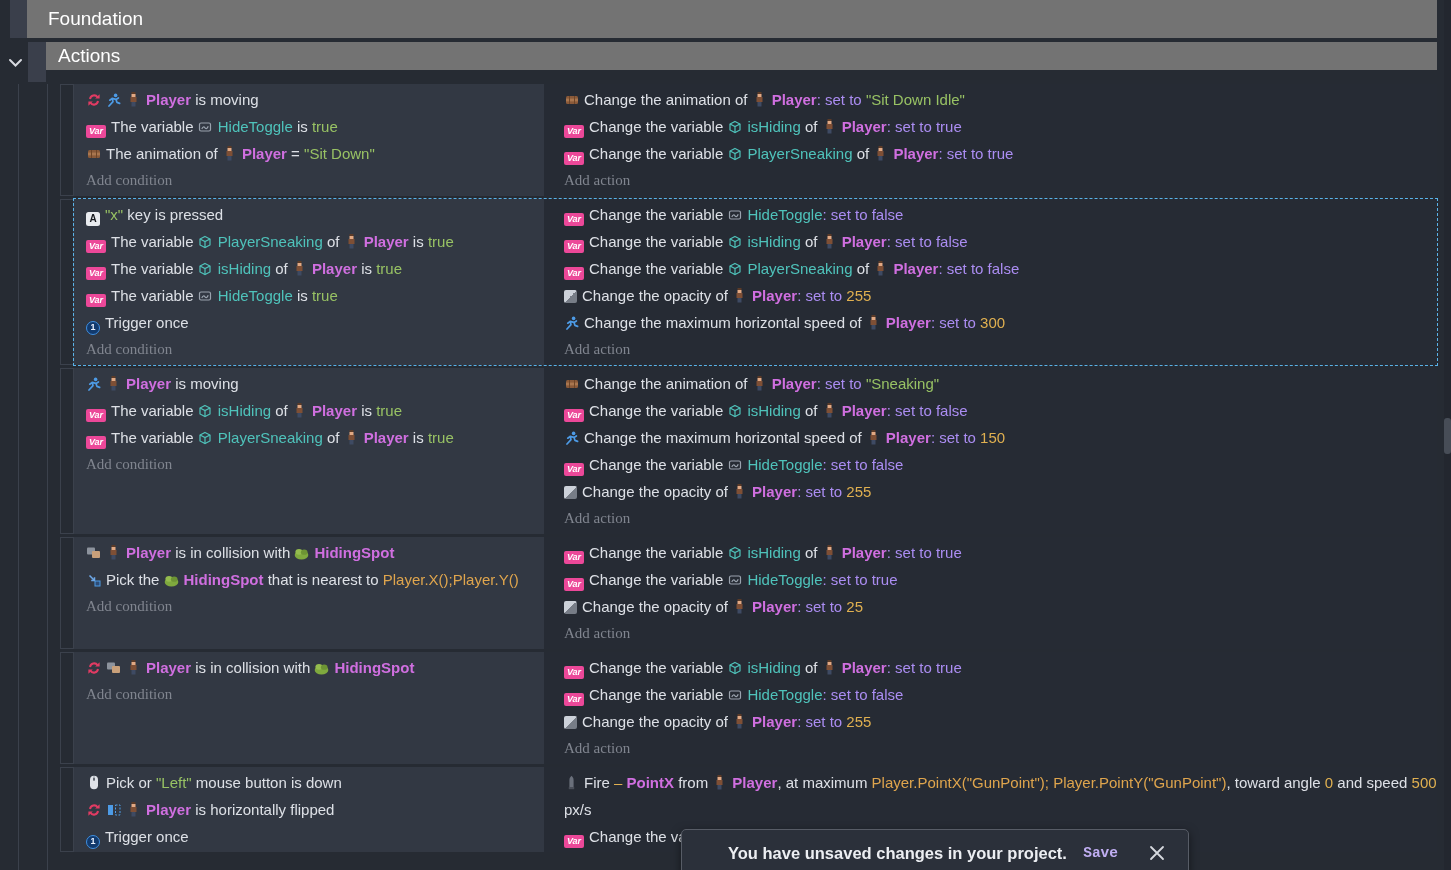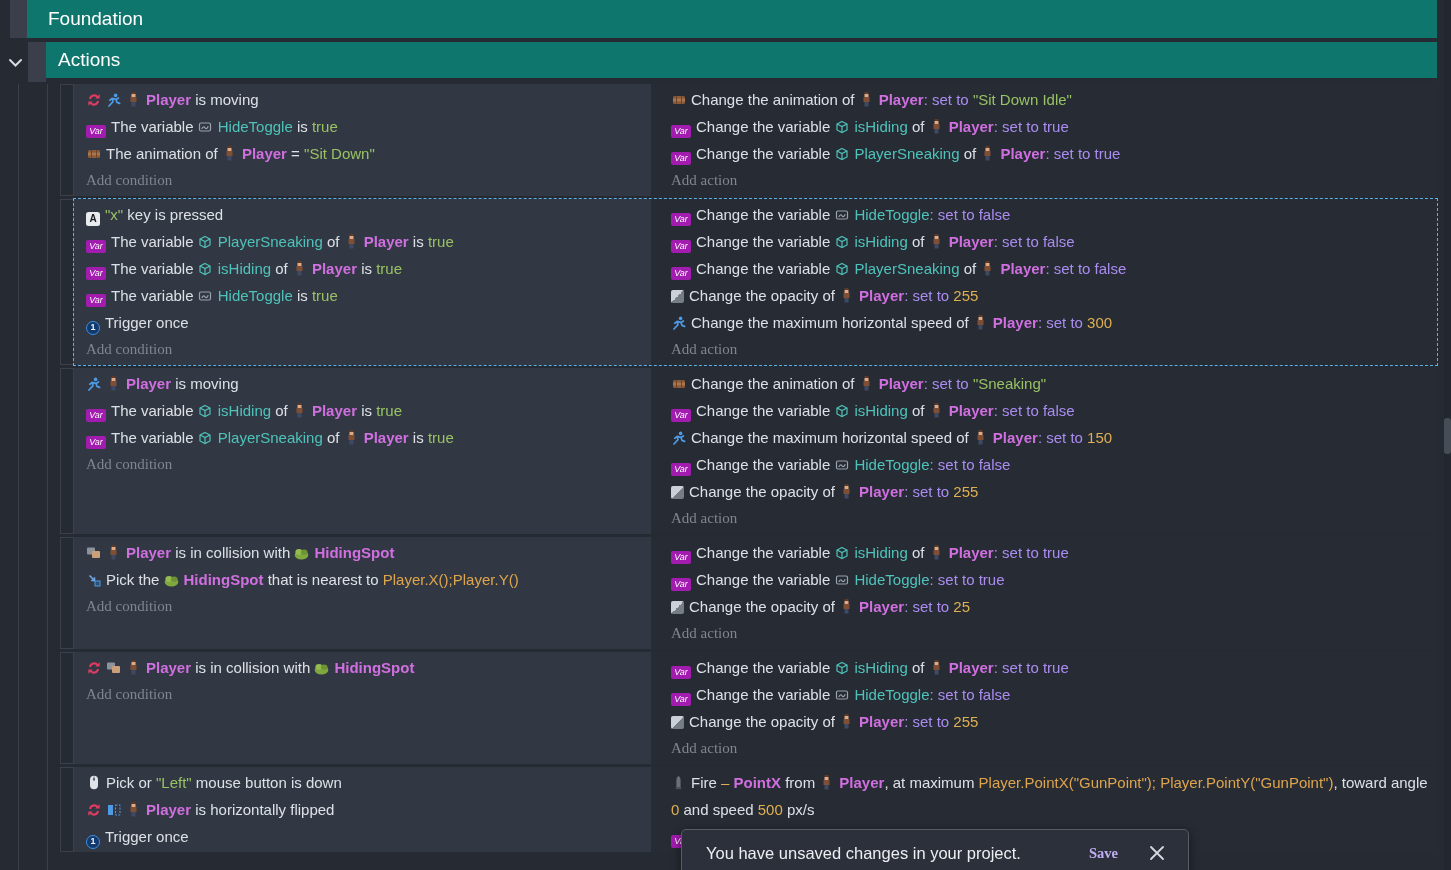--- a/index.html
+++ b/index.html
@@ -6,79 +6,79 @@
   html,body { width:1451px; height:870px; }
   body {
     position:relative; overflow:hidden;
     background:#262b33;
     font-family:"Liberation Sans", sans-serif;
     -webkit-font-smoothing:antialiased;
   }
   
   .bar-handle { position:absolute; background:#3a3f4b; }
   .group-bar {
-    position:absolute; background:#0f766e; color:#ffffff;
+    position:absolute; background:#737373; color:#ffffff;
     font-size:19px; display:flex; align-items:center;
   }
   #foundation-handle { left:10px; top:0; width:17px; height:38px; }
   #foundation-bar   { left:27px; top:0; width:1410px; height:38px; padding-left:21px; }
   #actions-handle   { left:28px; top:42px; width:18px; height:40px; }
-  #actions-bar      { left:46px; top:42px; width:1391px; height:36px; padding-left:12px; }
+  #actions-bar      { left:46px; top:42px; width:1391px; height:28px; padding-left:12px; }
   #tree-chevron { position:absolute; left:8px; top:54px; }
   
   .indent-guide { position:absolute; width:1px; background:#3b414c; top:84px; bottom:0; }
   #guide-1 { left:18px; } #guide-2 { left:47px; }
   
   #events-container { position:absolute; top:84px; left:0; width:1451px; }
   .event-row { display:flex; margin:0 14px 3px 60px; }
   .handle { width:14px; flex:none; border:1px solid #3b414c; background:transparent; }
   .event-body { flex:1; display:flex; }
   .event-row.selected .event-body { outline:1px dashed #59b2e8; }
   .col { padding:2px 0 2px 12px; }
-  .cond { width:577px; flex:none; background:#323843; }
+  .cond { width:470px; flex:none; background:#323843; }
   .act  { flex:1; background:#262b34; padding-left:20px; }
   .line { min-height:27px; line-height:27px; font-size:15px; color:#dde0e6; }
   .add  { color:#80858f;font-family:Liberation Serif, serif; }
   
   .s-txt  { color:#dde0e6; }
   .s-obj  { color:#d06fe0; font-weight:bold; }
   .s-var  { color:#4fc3bb; }
   .s-str  { color:#98c264; }
   .s-num  { color:#e0b050; }
   .s-expr { color:#dfa54d; }
   .s-setto{ color:#ab8df2; }
   
   .icn {
     display:inline-flex; align-items:center; justify-content:center;
     width:15px; height:15px; margin-right:5px; vertical-align:-2px; line-height:1;
   }
   .icn svg { display:block; }
-  .icn-var { width:20px; height:13px; background:#a21caf; border-radius:2px;
-    color:#fff; font-size:9px; font-style:italic; font-weight:normal; }
+  .icn-var { width:20px; height:13px; background:#ec4899; border-radius:2px;
+    color:#fff; font-size:9px; font-style:italic; font-weight:bold; }
   .icn-key { width:14px; height:14px; background:#e9ebef; border-radius:2.5px;
     color:#16181d; font-size:10px; font-weight:bold; }
   .icn-once { width:14px; height:14px; border-radius:50%; background:#123a6d;
     border:1.5px solid #3f8fe0; color:#eaf2ff; font-size:9px; font-weight:bold; }
   .icn-opacity { width:13px; height:13px; border-radius:2px;
     background:linear-gradient(135deg,#ccd1d9 0 50%,#777d87 50% 100%); }
   
   #scrollbar-track { position:absolute; right:0; top:0; width:7px; height:870px; background:#23272f; }
   #scrollbar-thumb { position:absolute; right:0; top:418px; width:7px; height:36px;
     background:#474d57; border-radius:3px; }
   
   #snackbar {
     position:absolute; left:681px; top:829px; width:508px; height:48px;
     background:#2b303a; border:1px solid #575c66; border-radius:5px;
     box-shadow:0 3px 10px rgba(0,0,0,.5);
     display:flex; align-items:center; padding:0 22px 0 24px; z-index:50;
   }
-  #snackbar-message { flex:1; color:#eceef2; font-size:16.5px; font-weight:normal; }
+  #snackbar-message { flex:1; color:#eceef2; font-size:16.5px; font-weight:bold;margin-left:22px; }
   #snackbar-save { color:#c0aef2; font-size:14.5px; font-weight:bold;
     background:none; border:none; cursor:pointer; margin-right:30px;
-    font-family:Liberation Serif, serif; }
+    font-family:Liberation Mono, monospace; }
   #snackbar-close { background:none; border:none; cursor:pointer; display:flex; }
 </style>
 </head>
 <body>
 
 <div class="bar-handle" id="foundation-handle"></div>
 <div class="group-bar" id="foundation-bar">
   <span>Foundation</span>
 </div>
 <span id="tree-chevron">

